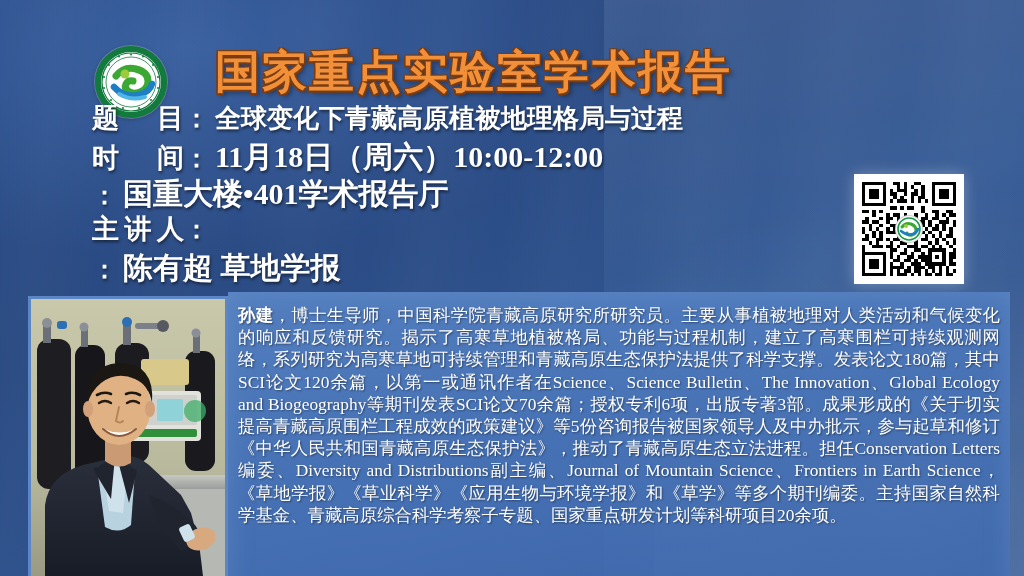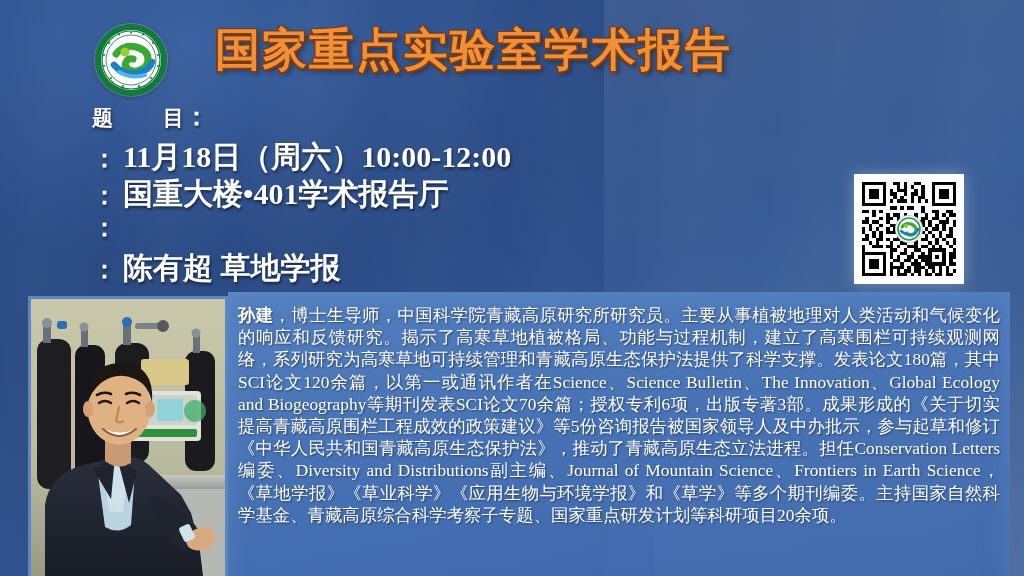--- a/index.html
+++ b/index.html
@@ -58,21 +58,21 @@
       rgba(255,255,255,0.018) 60px,
       rgba(255,255,255,0.000) 130px
     );
     pointer-events: none;
   }
 
   
   .header {
     position: absolute;
     left: 0;
-    top: 10px;
+    top: 32px;
     width: 1024px;
     height: 78px;
   }
 
   .logo {
     position: absolute;
     left: 95px;
     top: 14px;
     width: 72px;
     height: 72px;
@@ -113,21 +113,21 @@
     align-items: baseline;
     height: 37px;
     white-space: nowrap;
   }
   .info-label {
     display: inline-block;
     width: 92px;
     flex: 0 0 92px;
     font-family: Liberation Sans, sans-serif;
     font-weight: bold;
-    font-size: 21px;
+    font-size: 27px;
     color: #ffffff;
     text-shadow: 1px 2px 3px rgba(0,0,0,0.55);
     text-align: justify;
     text-align-last: justify;
   }
   .info-colon {
     font-weight: bold;
     font-size: 25px;
     color: #ffffff;
     text-shadow: 1px 2px 3px rgba(0,0,0,0.55);
@@ -249,33 +249,36 @@
     </div>
 
     <div class="poster-title">国家重点实验室学术报告</div>
   </div>
 
   <div class="info-block">
 
     <div class="info-row title-row">
       <span class="info-label">题目</span>
       <span class="info-colon">：</span>
+      <span class="info-value">全球变化下青藏高原植被地理格局与过程</span>
     </div>
 
     <div class="info-row">
+      <span class="info-label">时间</span>
       <span class="info-colon">：</span>
       <span class="info-value">11月18日（周六）10:00-12:00</span>
     </div>
 
     <div class="info-row">
       <span class="info-colon">：</span>
       <span class="info-value">国重大楼•401学术报告厅</span>
     </div>
 
     <div class="info-row">
+      <span class="info-label">主讲人</span>
       <span class="info-colon">：</span>
     </div>
 
     <div class="info-row">
       <span class="info-colon">：</span>
       <span class="info-value">陈有超 草地学报</span>
     </div>
   </div>
 
   <div class="qr-wrap">

